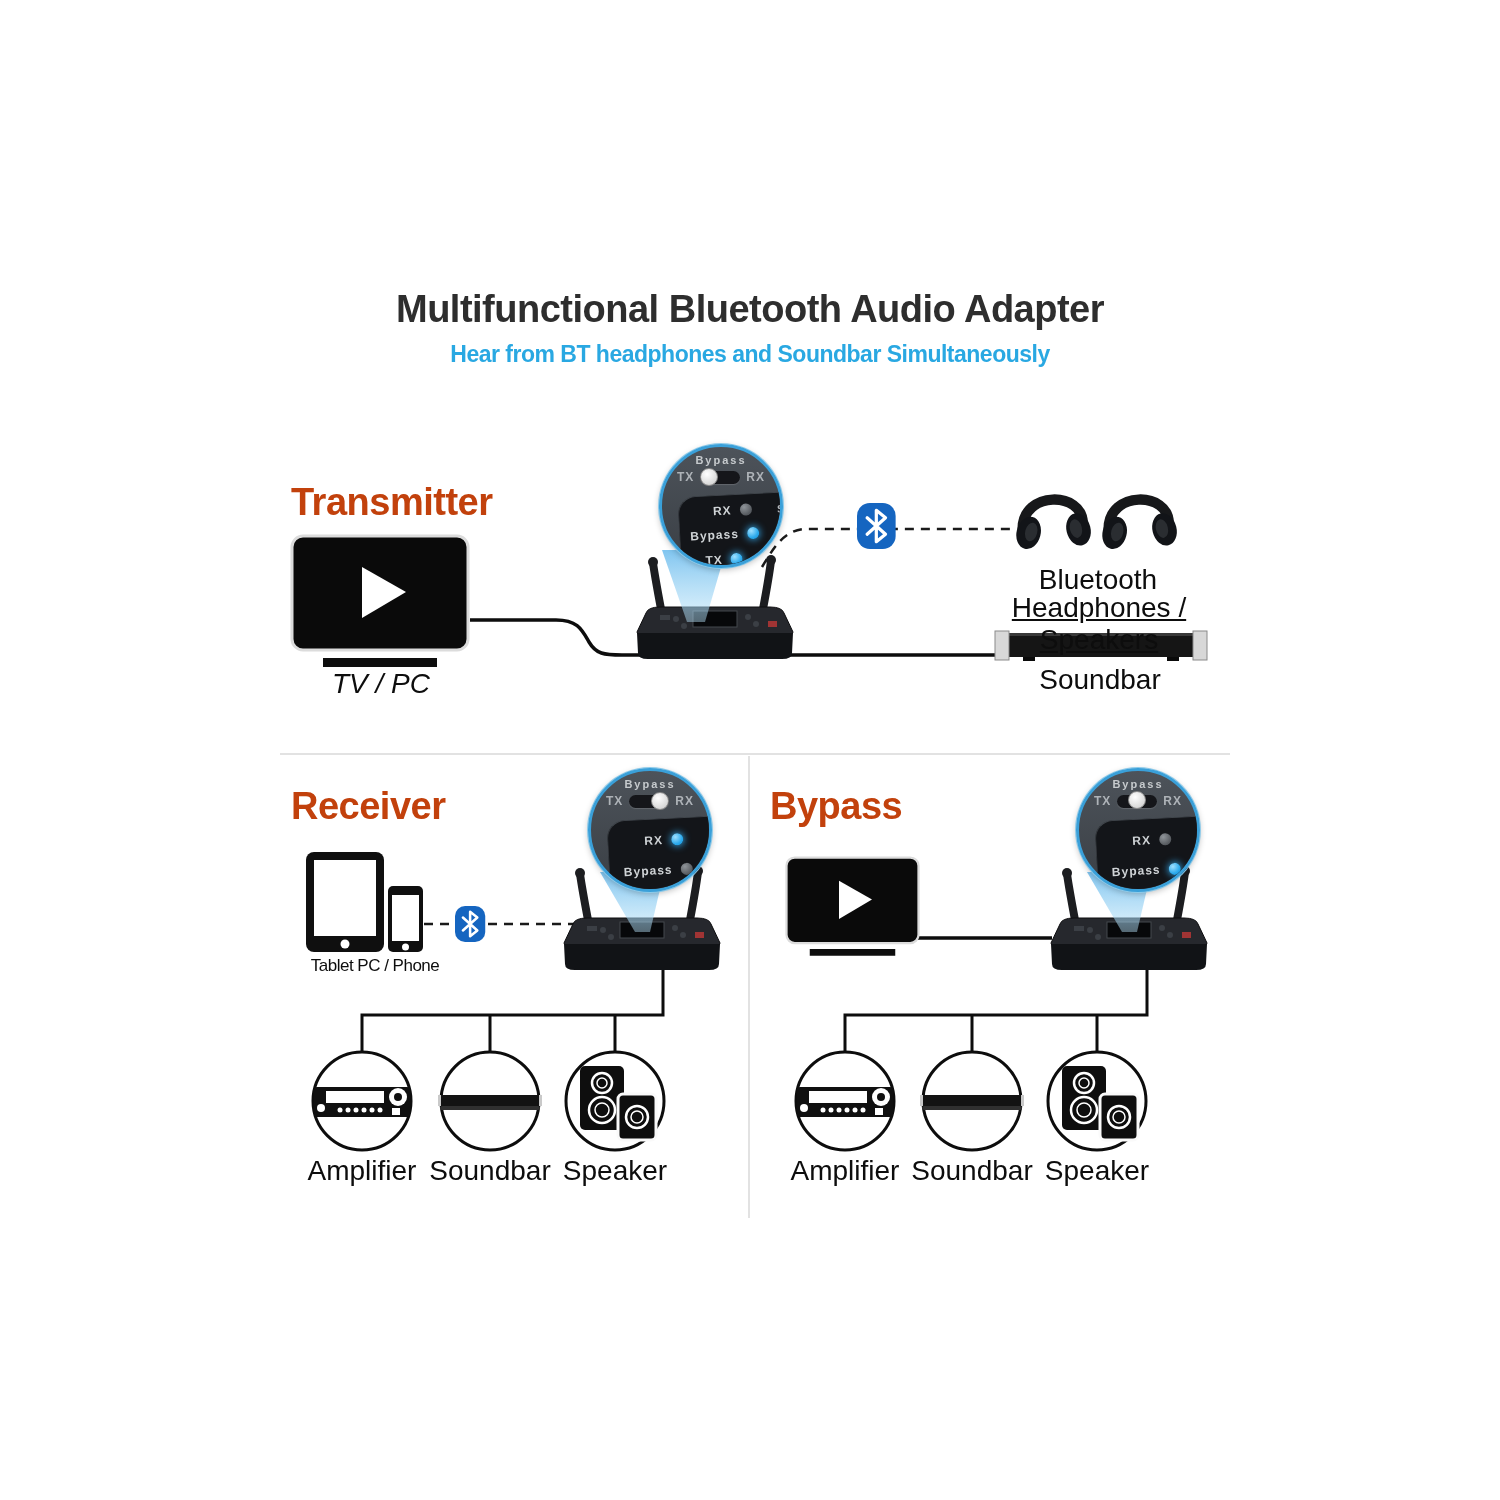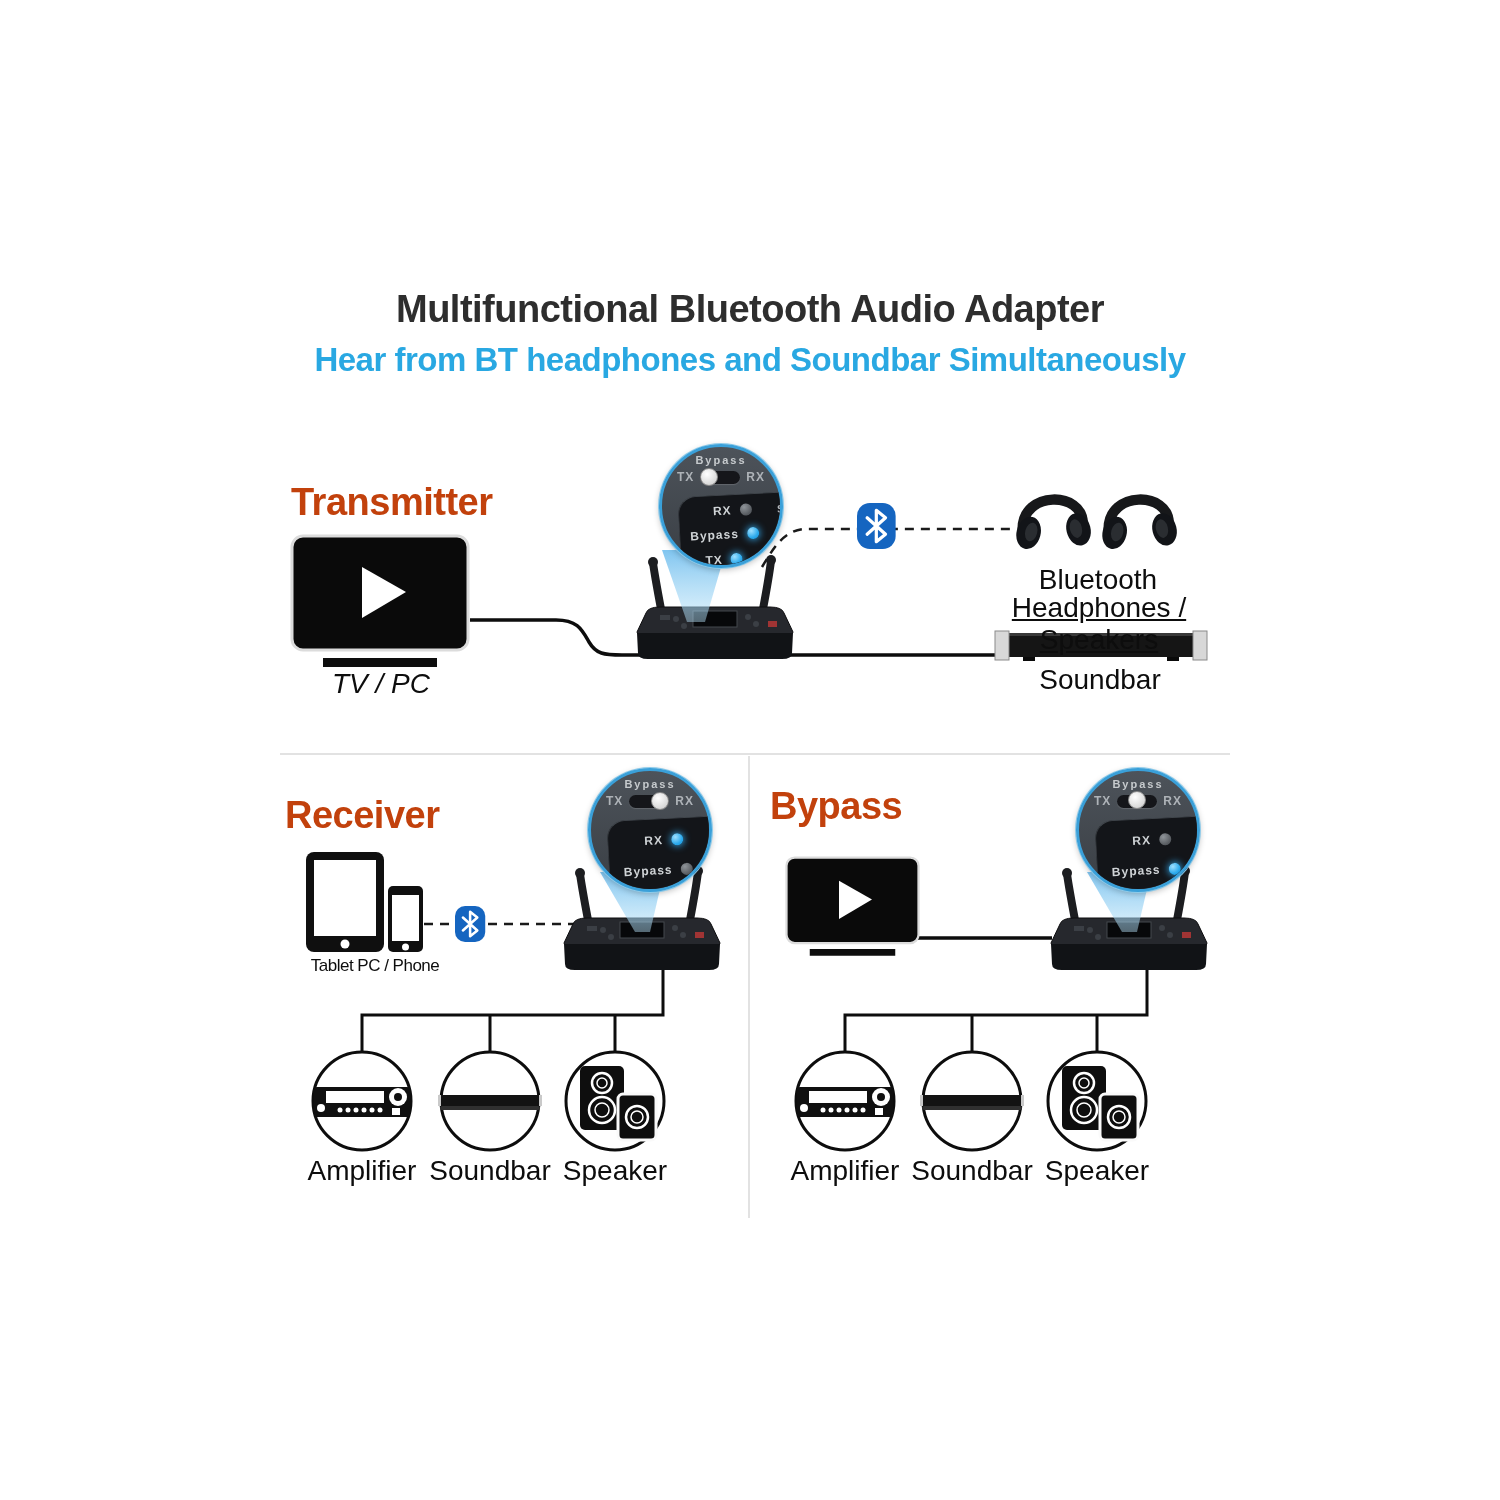--- a/index.html
+++ b/index.html
@@ -2,21 +2,21 @@
 <html><head>
 <meta charset="utf-8">
 <style>
   html,body{margin:0;padding:0;background:#fff;}
   #canvas{position:relative;width:1500px;height:1500px;background:#fff;overflow:hidden;
           font-family:"Liberation Sans", sans-serif;}
   #gfx{position:absolute;left:0;top:0;width:1500px;height:1500px;}
   .abs{position:absolute;}
   .h1{left:0;right:0;top:288px;text-align:center;font-size:38px;font-weight:bold;
       letter-spacing:-0.5px;color:#2e2e2e;}
-  .h2{left:0;right:0;top:341px;text-align:center;font-size:33px;font-weight:bold;
+  .h2{left:0;right:0;top:341px;text-align:center;font-size:23px;font-weight:bold;
       letter-spacing:-0.5px;color:#29a8e2;}
   .sec-h{font-size:38px;font-weight:bold;color:#c2410c;letter-spacing:-0.5px;}
   .lbl{font-size:28px;color:#0d0d0d;text-align:center;}
   .lbl-sm{font-size:17px;color:#0d0d0d;text-align:center;letter-spacing:-0.5px;}
 
   
   .zoom-circle{position:absolute;width:118px;height:118px;border-radius:50%;overflow:hidden;
       border:3px solid #3aa0d9;box-shadow:0 0 0 1px #8ecbea, 0 2px 6px rgba(0,0,0,.25);
       background:linear-gradient(#4d535a,#3a3f45);}
   .zc-switch-label{position:absolute;top:7px;left:0;right:0;text-align:center;
@@ -191,21 +191,21 @@
 
   <div class="abs h1">Multifunctional Bluetooth Audio Adapter</div>
   <div class="abs h2">Hear from BT headphones and Soundbar Simultaneously</div>
 
   <div class="abs sec-h" style="left:291px;top:481px;">Transmitter</div>
   <div class="abs lbl" style="left:291px;top:668px;width:180px;font-style:italic;">TV / PC</div>
   <div class="abs lbl" style="left:998px;top:564px;width:200px;">Bluetooth</div>
   <div class="abs lbl" style="left:958px;top:592px;width:282px;text-decoration:underline;">Headphones / Speakers</div>
   <div class="abs lbl" style="left:1000px;top:664px;width:200px;">Soundbar</div>
 
-  <div class="abs sec-h" style="left:285px;top:785px;margin-top:9px;">Receiver</div>
+  <div class="abs sec-h" style="left:291px;top:785px;">Receiver</div>
   <div class="abs lbl-sm" style="left:272px;top:956px;width:206px;">Tablet PC / Phone</div>
   <div class="abs lbl" style="left:292px;top:1155px;width:140px;">Amplifier</div>
   <div class="abs lbl" style="left:420px;top:1155px;width:140px;">Soundbar</div>
   <div class="abs lbl" style="left:545px;top:1155px;width:140px;">Speaker</div>
 
   <div class="abs sec-h" style="left:770px;top:785px;">Bypass</div>
   <div class="abs lbl" style="left:775px;top:1155px;width:140px;">Amplifier</div>
   <div class="abs lbl" style="left:902px;top:1155px;width:140px;">Soundbar</div>
   <div class="abs lbl" style="left:1027px;top:1155px;width:140px;">Speaker</div>
 

